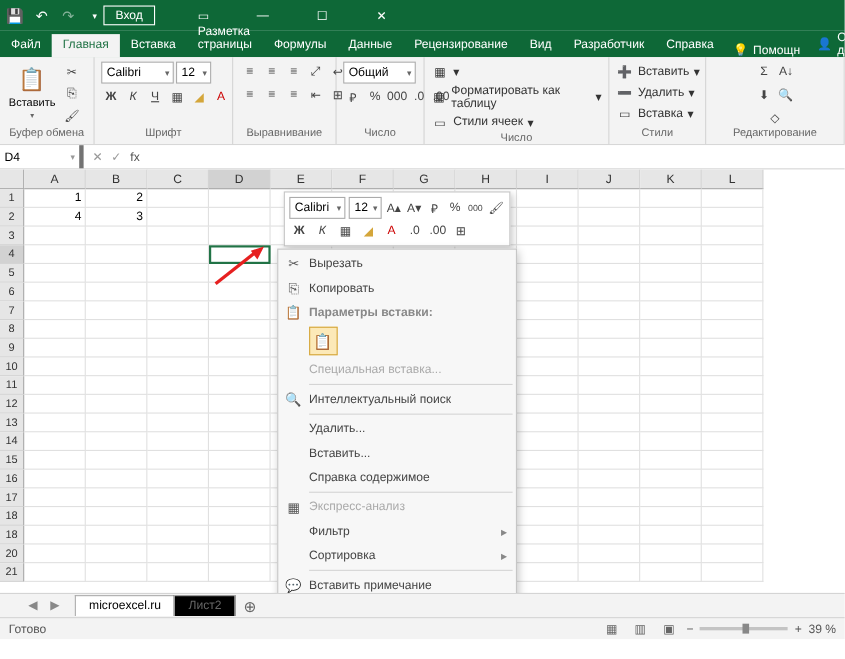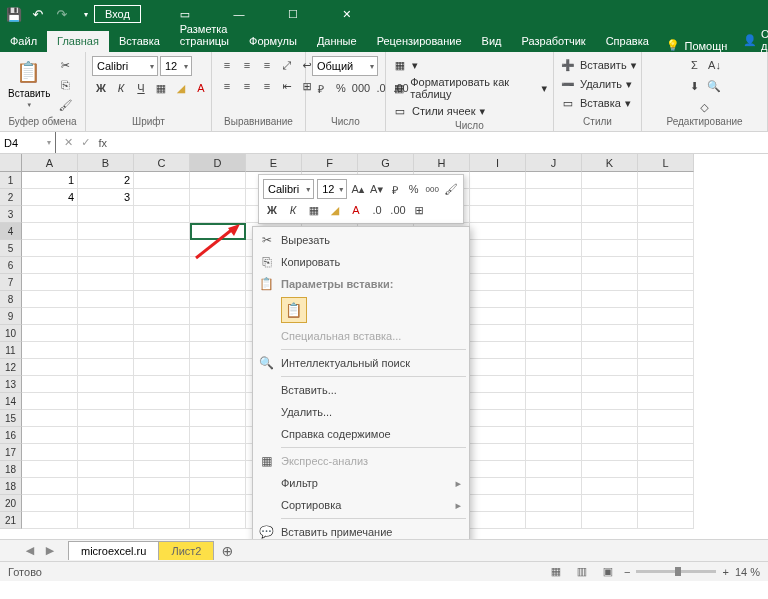--- a/index.html
+++ b/index.html
@@ -22,21 +22,21 @@
 .gbody{flex:1;display:flex;align-items:flex-start;gap:4px;padding-top:2px}
 .rbtn{display:flex;flex-direction:column;align-items:center;gap:2px;padding:2px}
 .rbtn .ic{width:28px;height:28px;display:flex;align-items:center;justify-content:center;font-size:20px}
 .smallrow{display:flex;gap:2px;align-items:center}
 .sbtn{width:18px;height:18px;border:1px solid transparent;display:flex;align-items:center;justify-content:center;font-size:11px;color:#444}
 .combo{border:1px solid #ababab;background:#fff;height:20px;display:flex;align-items:center;padding:0 14px 0 4px;font-size:11px;position:relative}
 .combo::after{content:"▾";position:absolute;right:3px;color:#666;font-size:8px}
 .stylesrow{display:flex;align-items:center;gap:4px;font-size:11px;color:#333;padding:1px 0}
 .stylesrow .ic{width:16px;height:16px;display:inline-flex;align-items:center;justify-content:center}
 .namebox{height:22px;border-bottom:1px solid #d4d4d4;display:flex;align-items:center;background:#fff}
-.nb{width:56px;border-right:1px solid #737373;padding:0 4px;height:100%;display:flex;align-items:center;position:relative}
+.nb{width:76px;border-right:4px solid #737373;padding:0 4px;height:100%;display:flex;align-items:center;position:relative}
 .nb::after{content:"▾";position:absolute;right:4px;color:#999;font-size:8px}
 .fxbar{display:flex;align-items:center;gap:8px;padding:0 8px;color:#999}
 .grid{position:relative;height:385px;overflow:hidden}
 .colheads{display:flex;position:absolute;top:0;left:22px;height:18px}
 .ch{width:56px;border-right:1px solid #d4d4d4;border-bottom:1px solid #ababab;background:#e6e6e6;text-align:center;font-size:11px;line-height:18px;color:#333}
 .ch.sel{background:#d2d2d2}
 .corner{position:absolute;top:0;left:0;width:22px;height:18px;background:#e6e6e6;border-right:1px solid #ababab;border-bottom:1px solid #ababab}
 .rowheads{position:absolute;top:18px;left:0;width:22px}
 .rh{height:17px;border-bottom:1px solid #d4d4d4;border-right:1px solid #ababab;background:#e6e6e6;text-align:center;font-size:10px;line-height:17px;color:#333}
 .rh.sel{background:#d2d2d2}
@@ -52,21 +52,21 @@
 .mi.sub::after{content:"▸";position:absolute;right:6px;color:#888}
 .mi .mic{position:absolute;left:4px;width:16px;height:16px;display:flex;align-items:center;justify-content:center;font-size:12px;color:#555}
 .mi.disabled{color:#aaa}
 .mi.hdr{color:#888;font-weight:bold}
 .msep{height:1px;background:#d4d4d4;margin:2px 1px 2px 26px}
 .pasteopt{padding:2px 0 2px 26px}
 .pasteopt .pb{width:26px;height:26px;border:1px solid #d4a63a;background:#fce9b8;display:inline-flex;align-items:center;justify-content:center;font-size:14px}
 .sheettabs{height:22px;border-top:1px solid #d4d4d4;background:#f3f3f3;display:flex;align-items:center;padding-left:20px;gap:0}
 .navbtn{width:20px;text-align:center;color:#888}
 .stab{padding:3px 12px;border:1px solid #ababab;background:#fff;border-bottom:none;font-size:11px;margin-right:-1px}
-.stab.inactive{background:#fde047;color:#666}
+.stab.inactive{background:#000000;color:#666}
 .stab.add{background:transparent;border:none;font-size:14px;color:#666;padding:0 8px}
 .status{height:20px;background:#f3f3f3;border-top:1px solid #d4d4d4;display:flex;align-items:center;justify-content:space-between;padding:0 8px;font-size:10px;color:#555}
 .zoom{display:flex;align-items:center;gap:6px}
 .slider{width:80px;height:3px;background:#c4c4c4;position:relative}
 .slider::after{content:"";position:absolute;left:48%;top:-3px;width:6px;height:9px;background:#888}
 .viewbtn{width:20px;height:16px;border:1px solid transparent;display:flex;align-items:center;justify-content:center;color:#666}
 </style>
 </head>
 <body>
 
@@ -598,24 +598,24 @@
     <div class="mi disabled">
         <span>Специальная вставка...</span>
       </div>
     <div class="msep"></div>
     <div class="mi">
         <span class="mic" style="color:#2b7cd3">🔍</span>
         <span>Интеллектуальный поиск</span>
       </div>
     <div class="msep"></div>
     <div class="mi">
+        <span>Удалить...</span>
+      </div>
+    <div class="mi">
         <span>Вставить...</span>
-      </div>
-    <div class="mi">
-        <span>Удалить...</span>
       </div>
     <div class="mi">
         <span>Справка содержимое</span>
       </div>
     <div class="msep"></div>
     <div class="mi disabled">
         <span class="mic">▦</span>
         <span>Экспресс-анализ</span>
       </div>
     <div class="mi sub">
@@ -644,15 +644,15 @@
 
 <div class="status">
   <span>Готово</span>
   <div class="zoom">
     <div class="viewbtn">▦</div>
     <div class="viewbtn">▥</div>
     <div class="viewbtn">▣</div>
     <span>−</span>
     <div class="slider"></div>
     <span>+</span>
-    <span>14 %</span>
+    <span>39 %</span>
   </div>
 </div>
 
 </body></html>

